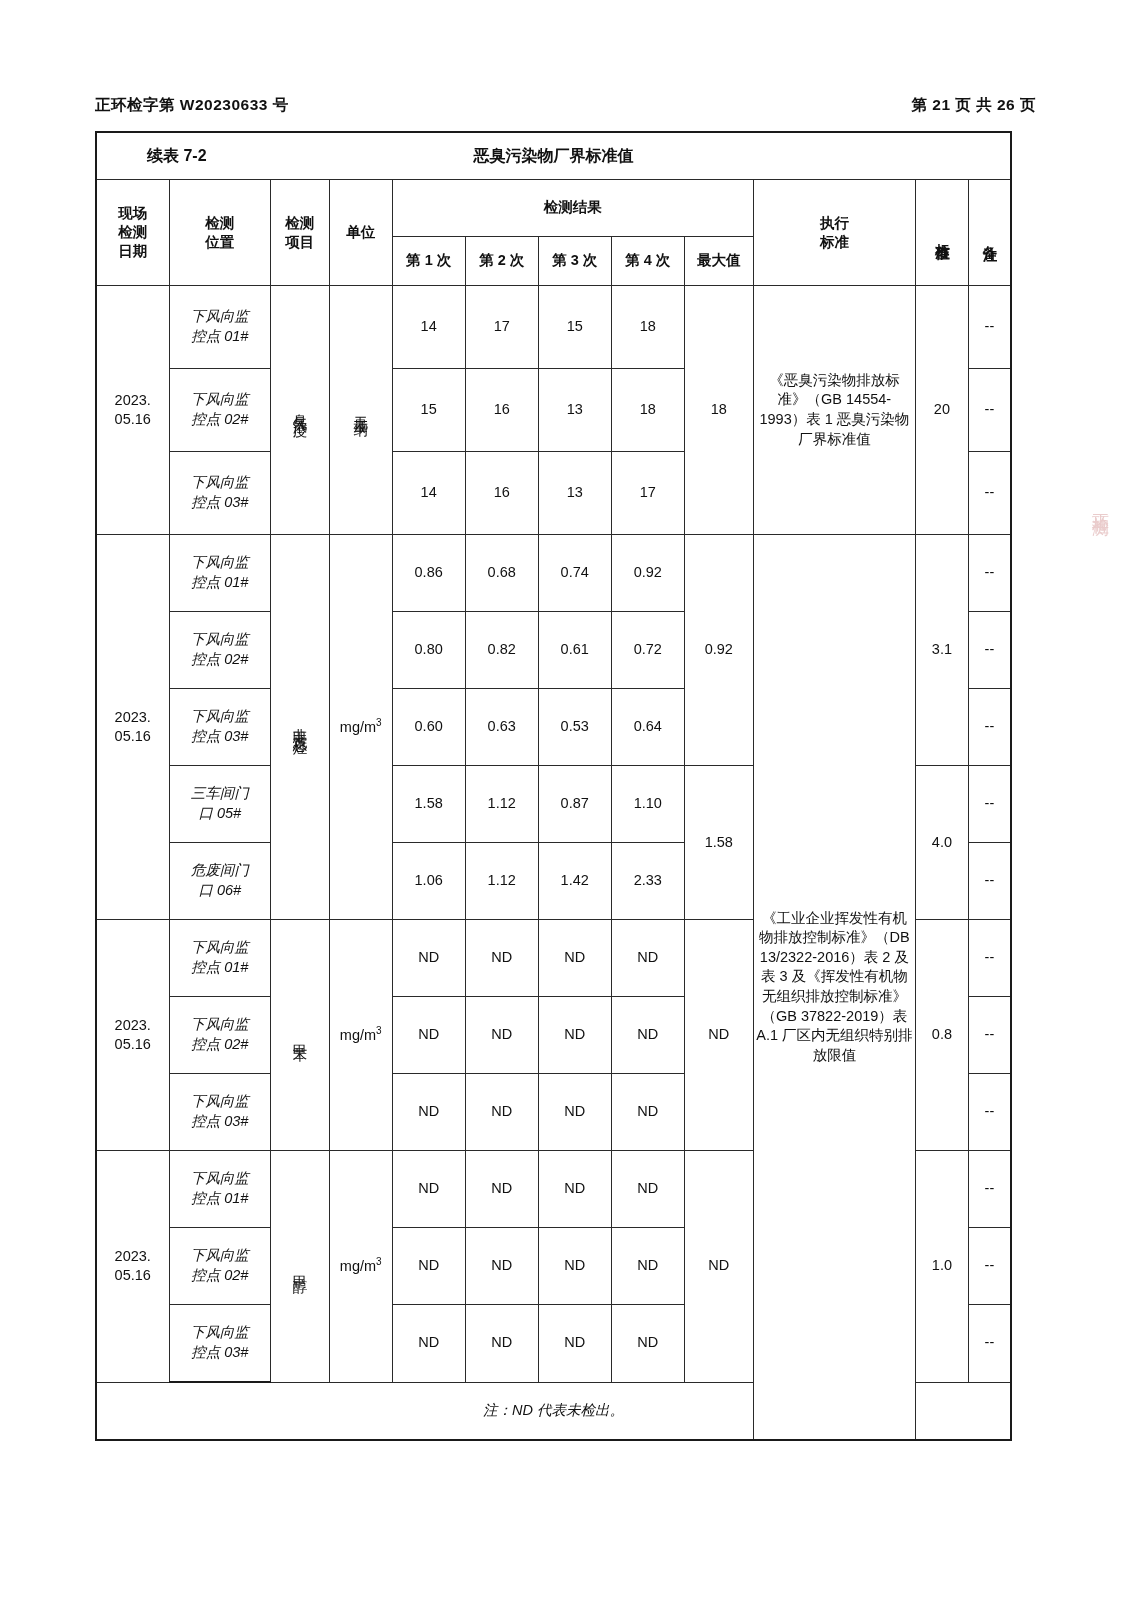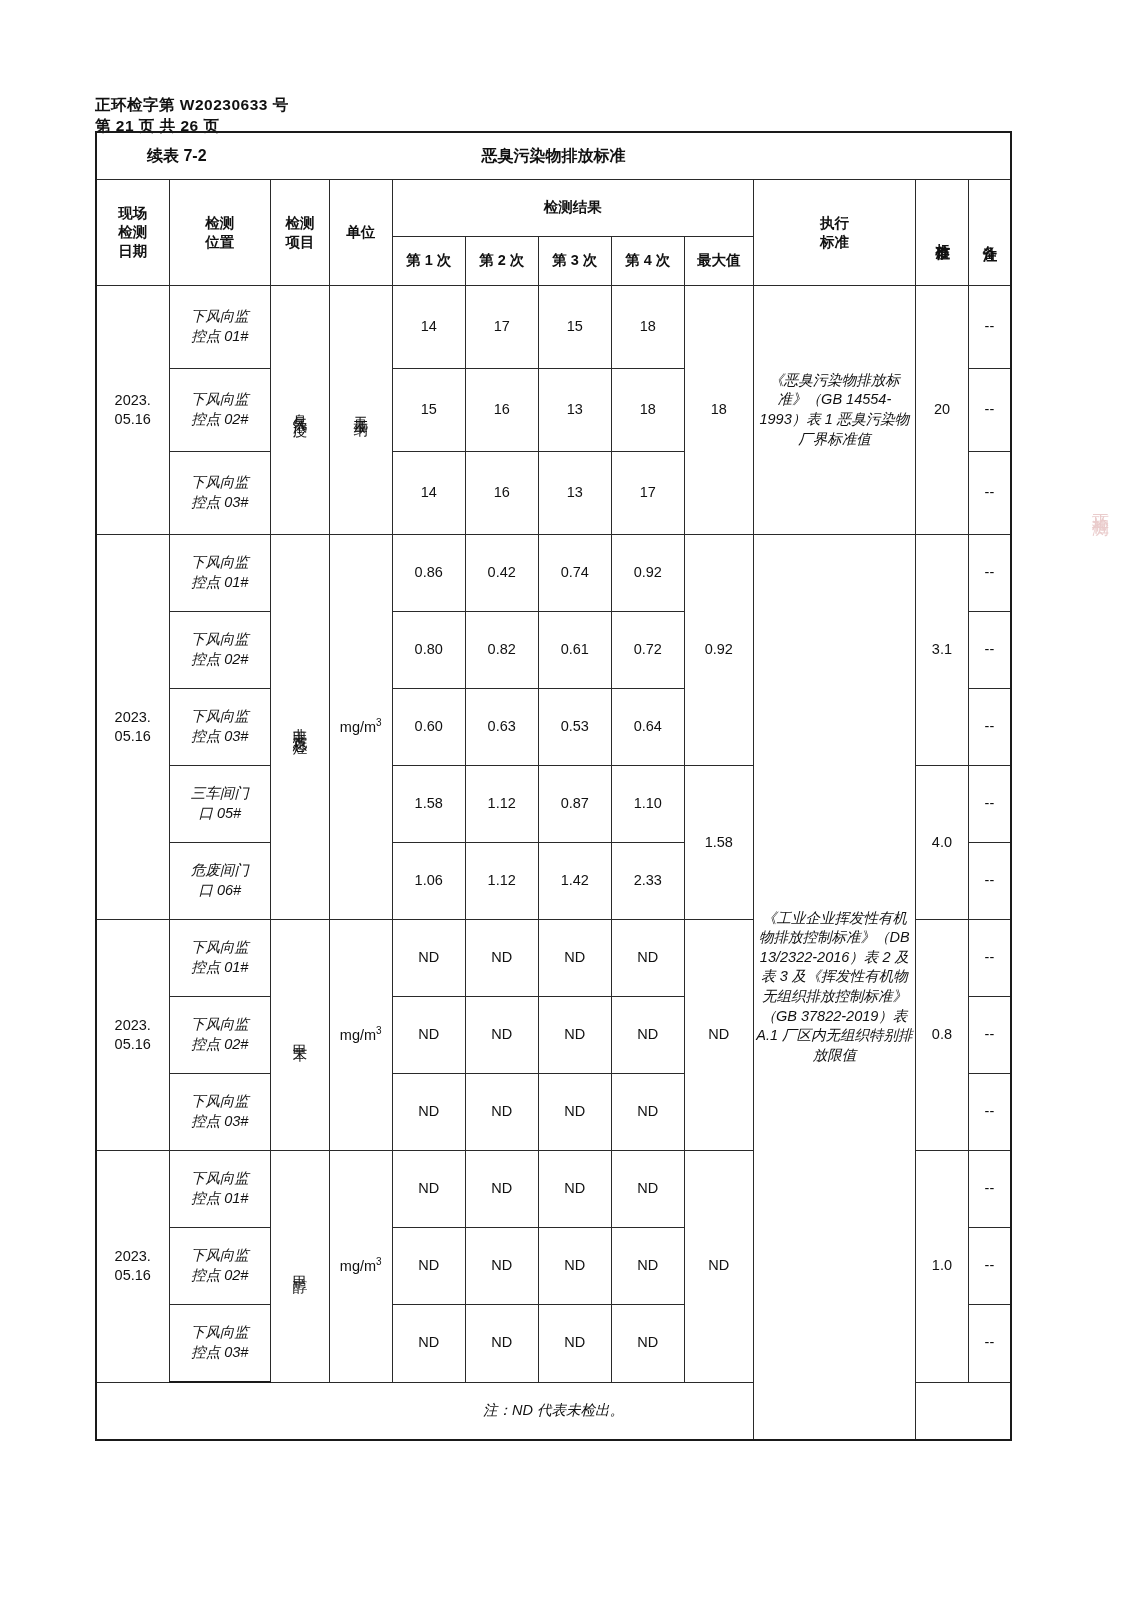--- a/index.html
+++ b/index.html
@@ -24,21 +24,20 @@
   .hdr {
     position: absolute;
     top: 95px;
     left: 95px;
     right: 95px;
     display: flex;
     justify-content: space-between;
     font-size: 15.5px;
     font-weight: bold;
     letter-spacing: 0.5px;
-    flex-direction: column;
   }
   .hdr-left { white-space: nowrap; }
   .hdr-right { white-space: nowrap; }
 
   table.main {
     position: absolute;
     left: 95px;
     top: 131px;
     width: 917px;
     border-collapse: collapse;
@@ -114,21 +113,20 @@
   }
   .datecell {
     font-size: 14.5px;
     line-height: 1.4;
   }
   .std {
     font-size: 13.6px;
     line-height: 1.55;
     padding: 6px 8px;
     text-align: center;
-    font-style: italic;
   }
   .note-row td {
     height: 52px;
     text-align: left;
     padding-left: 45px;
     font-size: 15px;
     border-bottom: 2px solid #1a1a1a;
     font-style: italic;
   }
   .outer-left { border-left: 2px solid #1a1a1a !important; }
@@ -178,21 +176,21 @@
       <col style="width:160px">
       <col style="width:52px">
       <col style="width:42px">
     </colgroup>
 
     <tbody>
         <tr class="titlerow outer-top">
       <td colspan="12" class="outer-left outer-right outer-topb">
         <div class="t-inner">
           <span class="title-sub">续表 7-2</span>
-          <span class="title-main">恶臭污染物排放标准</span>
+          <span class="title-main">恶臭污染物厂界标准值</span>
         </div>
       </td>
     </tr>
 
     <tr>
       <td rowspan="2" class="hcell outer-left" style="height:56px">
         <span class="stack3">现场</span>
         <span class="stack3">检测</span>
         <span class="stack3">日期</span>
       </td>
@@ -281,21 +279,21 @@
         <div>下风向监</div>
         <div>控点 01#</div>
       </td>
       <td rowspan="5">
         <span class="vert">非甲烷总烃</span>
       </td>
       <td rowspan="5">
         <span>mg/m<span class="sup">3</span></span>
       </td>
       <td>0.86</td>
-      <td>0.42</td>
+      <td>0.68</td>
       <td>0.74</td>
       <td>0.92</td>
       <td rowspan="3">0.92</td>
       <td rowspan="13" class="std">《工业企业挥发性有机物排放控制标准》（DB 13/2322-2016）表 2 及表 3 及《挥发性有机物无组织排放控制标准》（GB 37822-2019）表 A.1 厂区内无组织特别排放限值</td>
       <td rowspan="3">3.1</td>
       <td class="outer-right">--</td>
     </tr>
     <tr>
       <td class="loc" style="height:72px">
         <div>下风向监</div>

